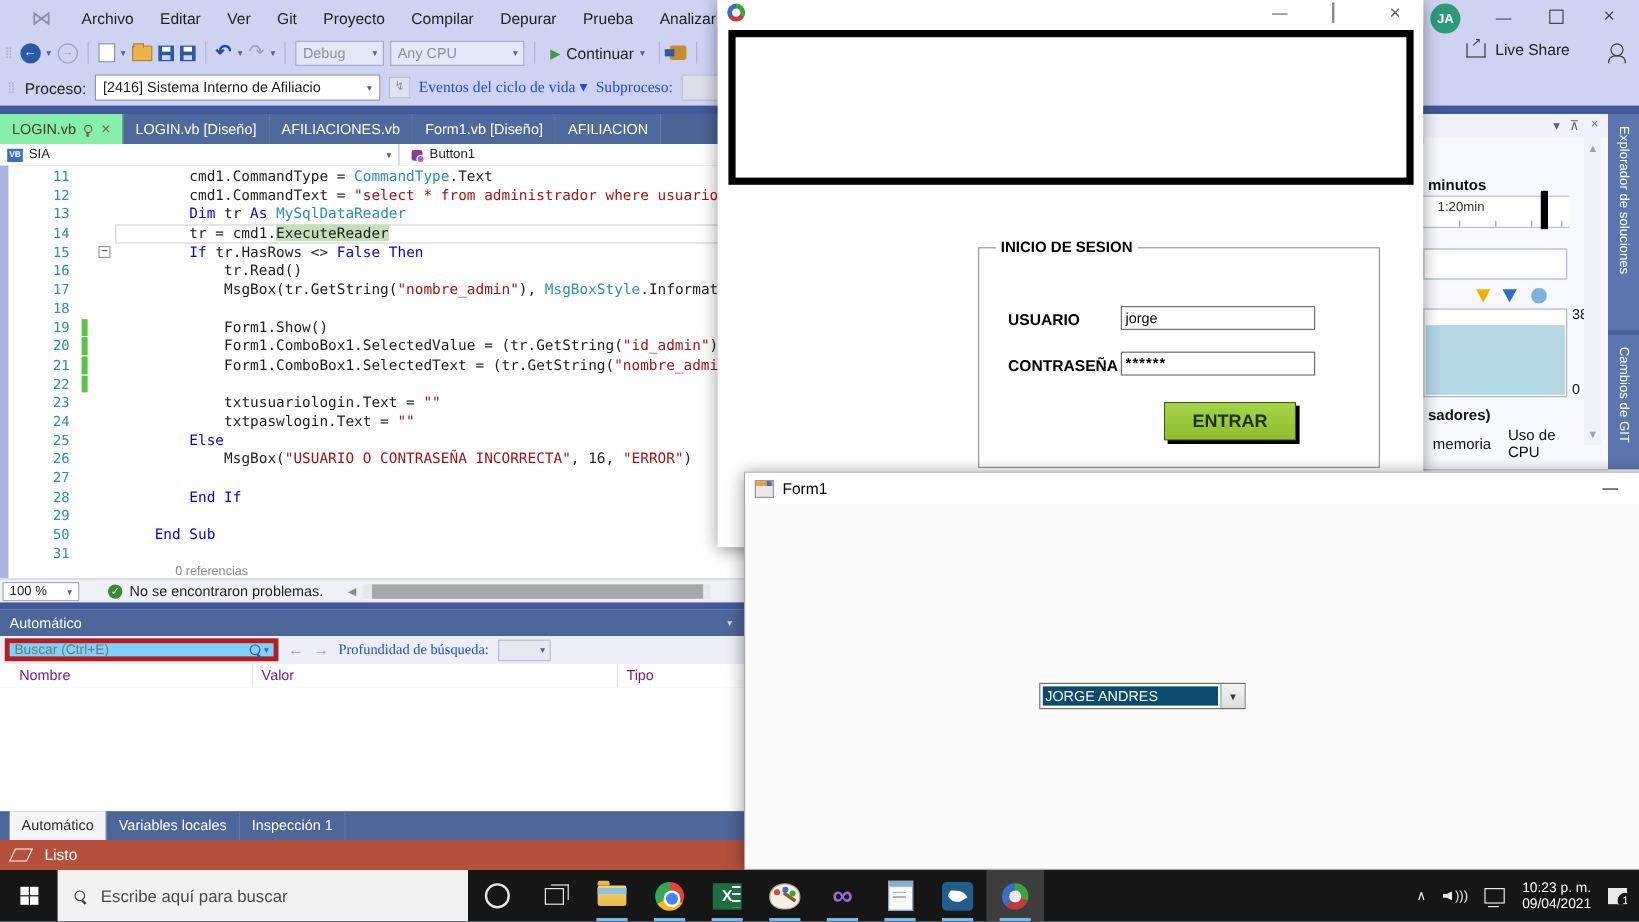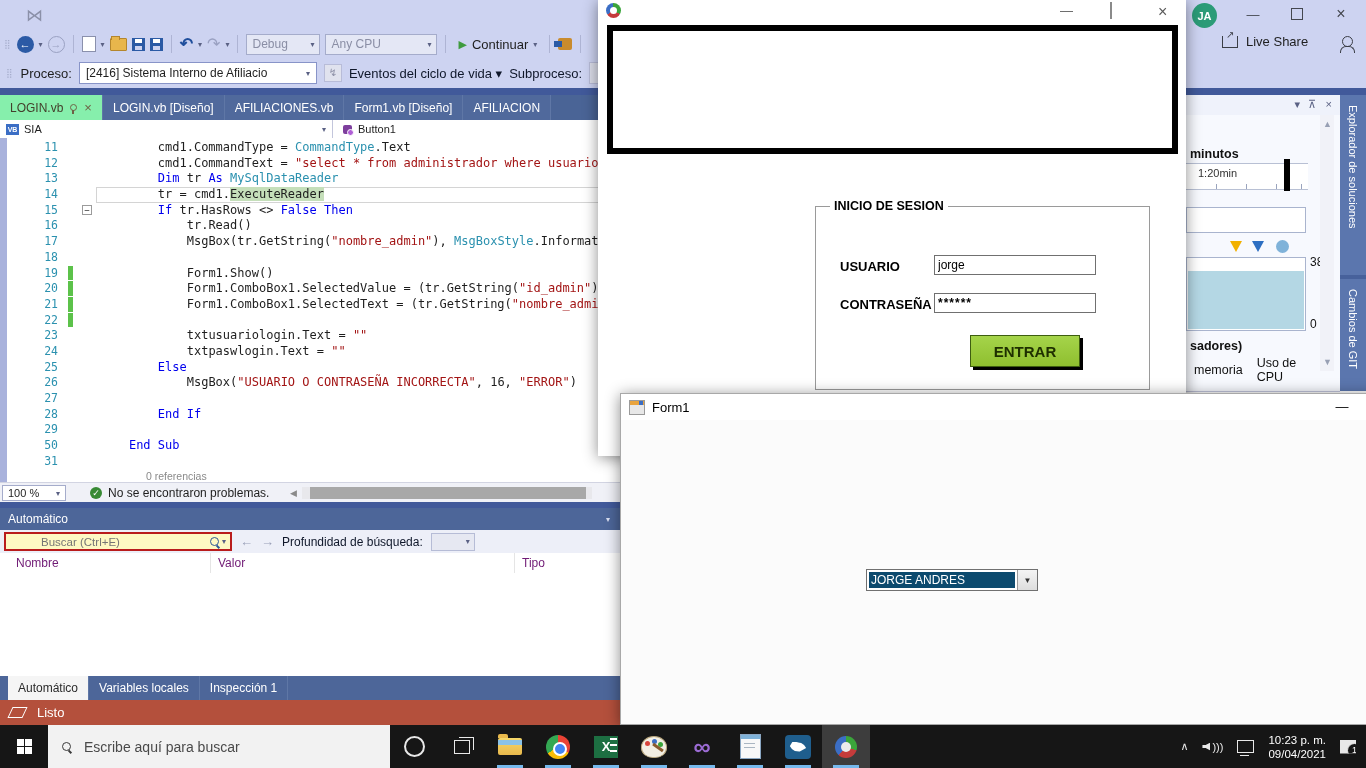--- a/index.html
+++ b/index.html
@@ -42,21 +42,21 @@
   .ls-ico{width:14px;height:11px;border:1px solid #3A3D46;border-top:none;position:relative;}
   .ls-ico:before{content:"↗";position:absolute;left:3px;top:-7px;font-size:10px;color:#3A3D46;}
   .person{width:9px;height:9px;border:1.5px solid #3A3D46;border-radius:50%;position:relative;margin-left:26px;}
   .person:after{content:"";position:absolute;top:9px;left:-3px;width:13px;height:6px;border:1.5px solid #3A3D46;border-bottom:none;border-radius:6px 6px 0 0;}
 
   
   .vs-procbar{left:0;top:58px;width:1366px;height:30px;background:#CDD3F1;display:flex;align-items:center;gap:7px;padding-left:6px;box-sizing:border-box;}
   .proc-label{font-size:13px;color:#1E1E1E;}
   .proc-combo{width:238px;height:22px;background:#fff;border:1px solid #8894C8;display:flex;align-items:center;justify-content:space-between;
               padding:0 6px;font-size:12px;color:#1E1E1E;box-sizing:border-box;}
-  .gray-label{font-size:13px;color:#0f172a;}
+  .gray-label{font-size:13px;color:#1d4ed8;font-family:Liberation Serif, serif;}
   .evt-ico{width:16px;height:16px;background:#E0E2EE;border:1px solid #B8BCD8;color:#8C8FA6;font-size:10px;text-align:center;line-height:15px;}
   .sub-combo{width:110px;height:22px;background:#DCDEEA;border:1px solid #B8BCD8;box-sizing:border-box;}
   .blue-strip{left:0;top:88px;width:1366px;height:7px;background:#41599A;}
 
   
   .tabstrip{left:0;top:95px;width:1366px;height:25px;background:#4A6496;display:flex;align-items:stretch;}
   .doc-tab{display:flex;align-items:center;gap:7px;padding:0 10px;font-size:12px;color:#FFFFFF;background:#50699C;border-right:1px solid #5F77A6;}
   .doc-tab.active{background:#86efac;color:#44402C;}
   .pin{width:5px;height:5px;border:1.5px solid #6E6246;border-radius:50%;position:relative;}
   .pin:after{content:"";position:absolute;left:1px;top:5px;width:1.5px;height:4px;background:#6E6246;}
@@ -93,21 +93,21 @@
   .ed-health{left:108px;top:3px;font-size:12px;color:#1E1E1E;}
   .hs-left{left:290px;top:5px;color:#8A8A8A;font-size:9px;}
   .hs-track{left:302px;top:4px;width:290px;height:12px;background:#E8E8EC;}
   .hs-thumb{left:310px;top:4px;width:276px;height:12px;background:#A8A8A8;}
   .blue-sep2{left:0;top:502px;width:1366px;height:6px;background:#41599A;}
 
   
   .watch-hdr{left:0;top:508px;width:1366px;height:22px;background:#4D6699;color:#fff;font-size:12px;display:flex;align-items:center;padding-left:8px;box-sizing:border-box;}
   .watch-hdr .car{position:absolute;left:606px;color:#D8DEF0;}
   .watch-search{left:0;top:530px;width:1366px;height:23px;background:#EDEFF8;display:flex;align-items:center;gap:8px;padding-left:4px;box-sizing:border-box;}
-  .searchbox{width:228px;height:19px;background:#fef9c3;border:2px solid #b91c1c;display:flex;align-items:center;box-sizing:border-box;padding-left:31px;}
+  .searchbox{width:228px;height:19px;background:#7dd3fc;border:4px solid #b91c1c;display:flex;align-items:center;box-sizing:border-box;}
   .searchbox input{flex:1;border:none;outline:none;font-size:11.5px;color:#6A6E82;padding:0 4px;background:transparent;font-family:"Liberation Sans",sans-serif;}
   .mag{width:7px;height:7px;border:1.5px solid #2B5797;border-radius:50%;position:relative;margin-right:3px;}
   .mag:after{content:"";position:absolute;left:6px;top:7px;width:1.5px;height:4px;background:#2B5797;transform:rotate(-45deg);}
   .arr{color:#9AA0B8;font-size:13px;}
   .depth-combo{width:44px;height:18px;background:#E6E8F2;border:1px solid #B6BCD6;display:flex;align-items:center;justify-content:flex-end;padding-right:4px;box-sizing:border-box;}
   .watch-cols{left:0;top:553px;width:1366px;height:20px;background:#fff;border-bottom:1px solid #E5E5E5;}
   .wcol{position:absolute;top:3px;font-size:12px;color:#701a75;}
   .wsep{position:absolute;top:0;width:1px;height:20px;background:#E5E5E5;}
   .watch-body{left:0;top:573px;width:1366px;height:103px;background:#fff;}
   .watch-tabs{left:0;top:676px;width:1366px;height:24px;background:#4D6699;display:flex;align-items:stretch;padding-left:8px;box-sizing:border-box;}
@@ -221,20 +221,32 @@
   .notif-b{position:absolute;right:-6px;bottom:-4px;width:13px;height:13px;border-radius:50%;background:#161616;border:1px solid #E8E8E8;
            color:#fff;font-size:9px;text-align:center;line-height:13px;}
 </style>
 </head>
 <body>
 
 <div id="screen">
 
   <div class="abs vs-titlebar">
     <span class="vs-logo">⋈</span>
+    <div class="menu" id="menu-bar">
+        <span class="menu-item">Archivo</span>
+        <span class="menu-item">Editar</span>
+        <span class="menu-item">Ver</span>
+        <span class="menu-item">Git</span>
+        <span class="menu-item">Proyecto</span>
+        <span class="menu-item">Compilar</span>
+        <span class="menu-item">Depurar</span>
+        <span class="menu-item">Prueba</span>
+        <span class="menu-item">Analizar</span>
+        <span class="menu-item">Herramientas</span>
+      </div>
   </div>
   <div class="abs avatar">JA</div>
   <div class="abs wbtn" style="left:1236px">—</div>
   <div class="abs wbtn" style="left:1280px">
       <span class="wsq"></span>
     </div>
   <div class="abs wbtn" style="left:1324px;font-size:16px">×</div>
 
   <div class="abs vs-toolbar">
     <span class="grip">⣿</span>

